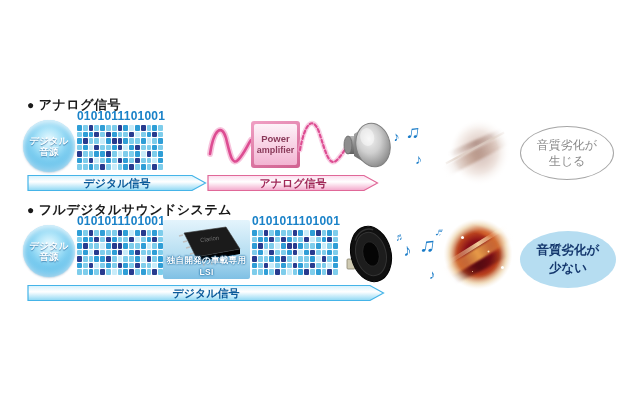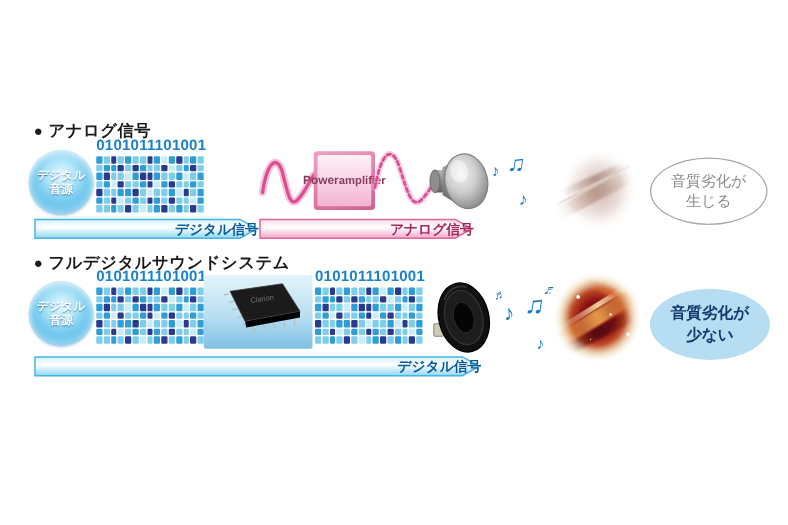--- a/index.html
+++ b/index.html
@@ -27,25 +27,25 @@
   .chipbox-inner{width:100%;height:100%;border-radius:2px;
     background:linear-gradient(180deg,#f0fafe 0%,#bfe4f6 45%,#8fd0ee 100%);
     display:flex;flex-direction:column;align-items:center;justify-content:center;}
   .chipbox-inner .l1{font-size:11px;font-weight:bold;color:#123a6a;line-height:1.1;}
   .chipbox-inner .l2{font-size:7.5px;font-weight:bold;color:#123a6a;line-height:1.2;}
 
   .pinkbox-outer{width:49px;height:47px;border-radius:3px;padding:3px;box-sizing:border-box;
     background:linear-gradient(160deg,#f0a0c4 0%,#d06090 100%);}
   .pinkbox-inner{width:100%;height:100%;border-radius:2px;
     background:linear-gradient(180deg,#fdf2f8 0%,#f8d0e4 55%,#f2b4d2 100%);
-    display:flex;align-items:center;justify-content:center;}
+    display:flex;flex-direction:column;align-items:center;justify-content:center;}
   .pinkbox-inner .l1{font-size:9.5px;font-weight:bold;color:#8a3a5a;line-height:1.2;}
   .pinkbox-inner .l2{font-size:9px;font-weight:bold;color:#8a3a5a;line-height:1.2;}
 
-  .arrow{display:flex;align-items:center;justify-content:flex-end;}
+  .arrow{display:flex;align-items:center;justify-content:center;}
   .arrow svg{position:absolute;left:0;top:0;}
   .arrow .lbl{position:relative;z-index:2;font-size:11px;font-weight:bold;white-space:nowrap;}
   .arrow .lbl.blue{color:#0a5a9a;}
   .arrow .lbl.pink{color:#a02858;}
 
   .lsi{width:87px;height:59px;border-radius:2px;box-sizing:border-box;border:1px solid #9eccе8;
     background:linear-gradient(180deg,#e4f4fc 0%,#b8dff2 55%,#7fc0e4 100%);overflow:hidden;}
   .lsi .cap{position:absolute;left:0;right:0;bottom:2px;text-align:center;color:#fff;
     font-size:8.5px;font-weight:bold;letter-spacing:.3px;
     text-shadow:0 0 2px #1a6aa0,0 0 2px #1a6aa0;}
@@ -397,20 +397,21 @@
     </div>
 
   <div class="abs lsi" style="left:163px;top:220px;">
     <svg width="87" height="46" viewBox="0 0 87 46" style="position:absolute;left:0;top:2px;">
       <path d="M20,13 l-4,1 M24,19 l-4,1 M27,25 l-4,1 M31,31 l-4,1 M35,37 l-4,1" stroke="#bfbfbf" stroke-width="1.4" fill="none"></path>
       <path d="M40,40 l1,4 M48,38.6 l1,4 M56,37.2 l1,4 M64,35.8 l1,4 M72,34.4 l1,4" stroke="#bfbfbf" stroke-width="1.4" fill="none"></path>
       <polygon points="33,35 77,27 77,32 34,40" fill="#000000"></polygon>
       <polygon points="21,11 63,5 77,27 33,35" fill="#1b1b1b" stroke="#3a3a3a" stroke-width="0.6"></polygon>
       <text x="47" y="19" transform="rotate(-8 47 19)" font-size="6" fill="#6f6f6f" text-anchor="middle" font-family="Liberation Sans, sans-serif">Clarion</text>
     </svg>
+    <div class="cap">独自開発の車載専用LSI</div>
   </div>
 
   <div class="abs binary" style="left:252px;top:214px;">0101011101001</div>
   <div class="abs mosaic" style="left:252px;top:230px;">
       <div style="background: rgb(47, 158, 214);"></div>
       <div style="background: rgb(126, 205, 235);"></div>
       <div style="background: rgb(40, 59, 142);"></div>
       <div style="background: rgb(126, 205, 235);"></div>
       <div style="background: rgb(47, 158, 214);"></div>
       <div style="background: rgb(126, 205, 235);"></div>

